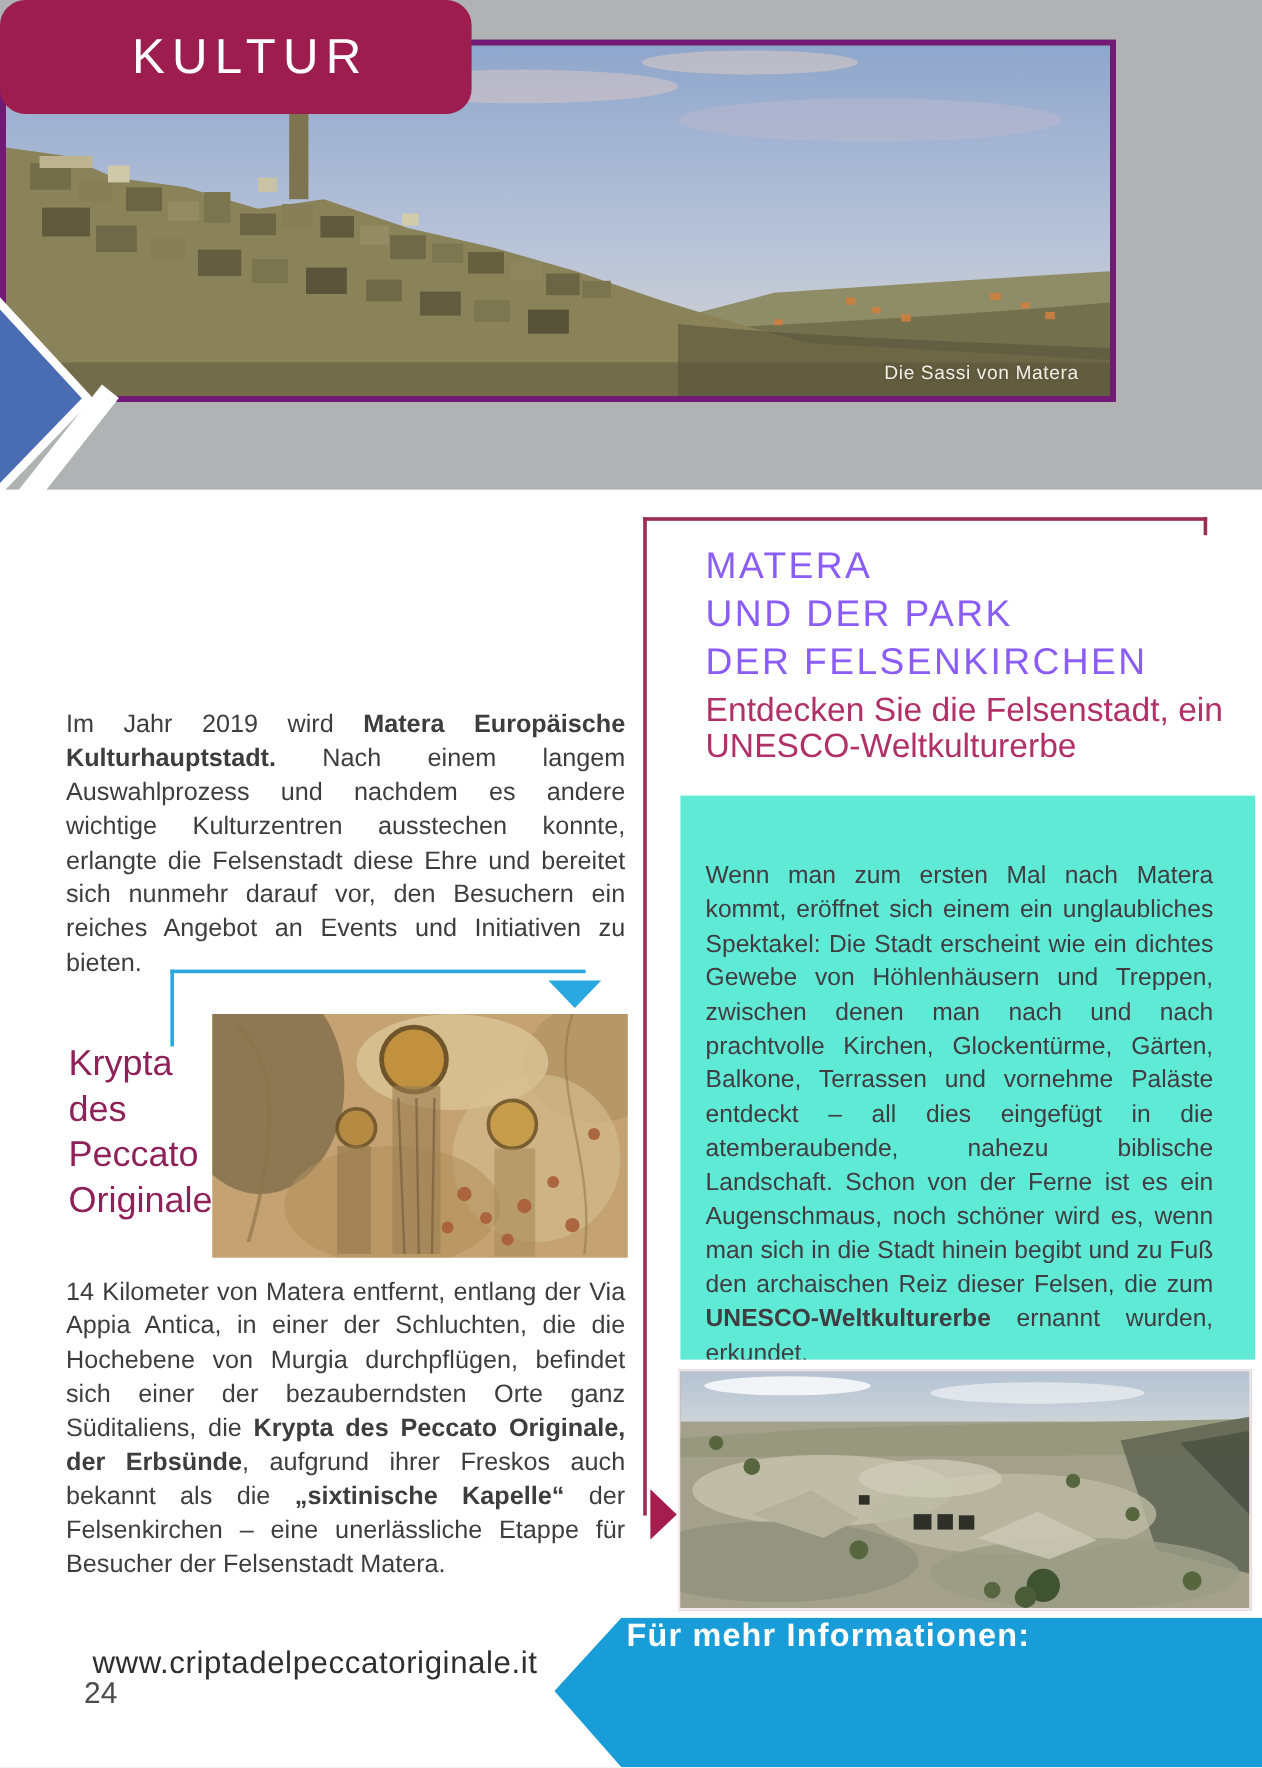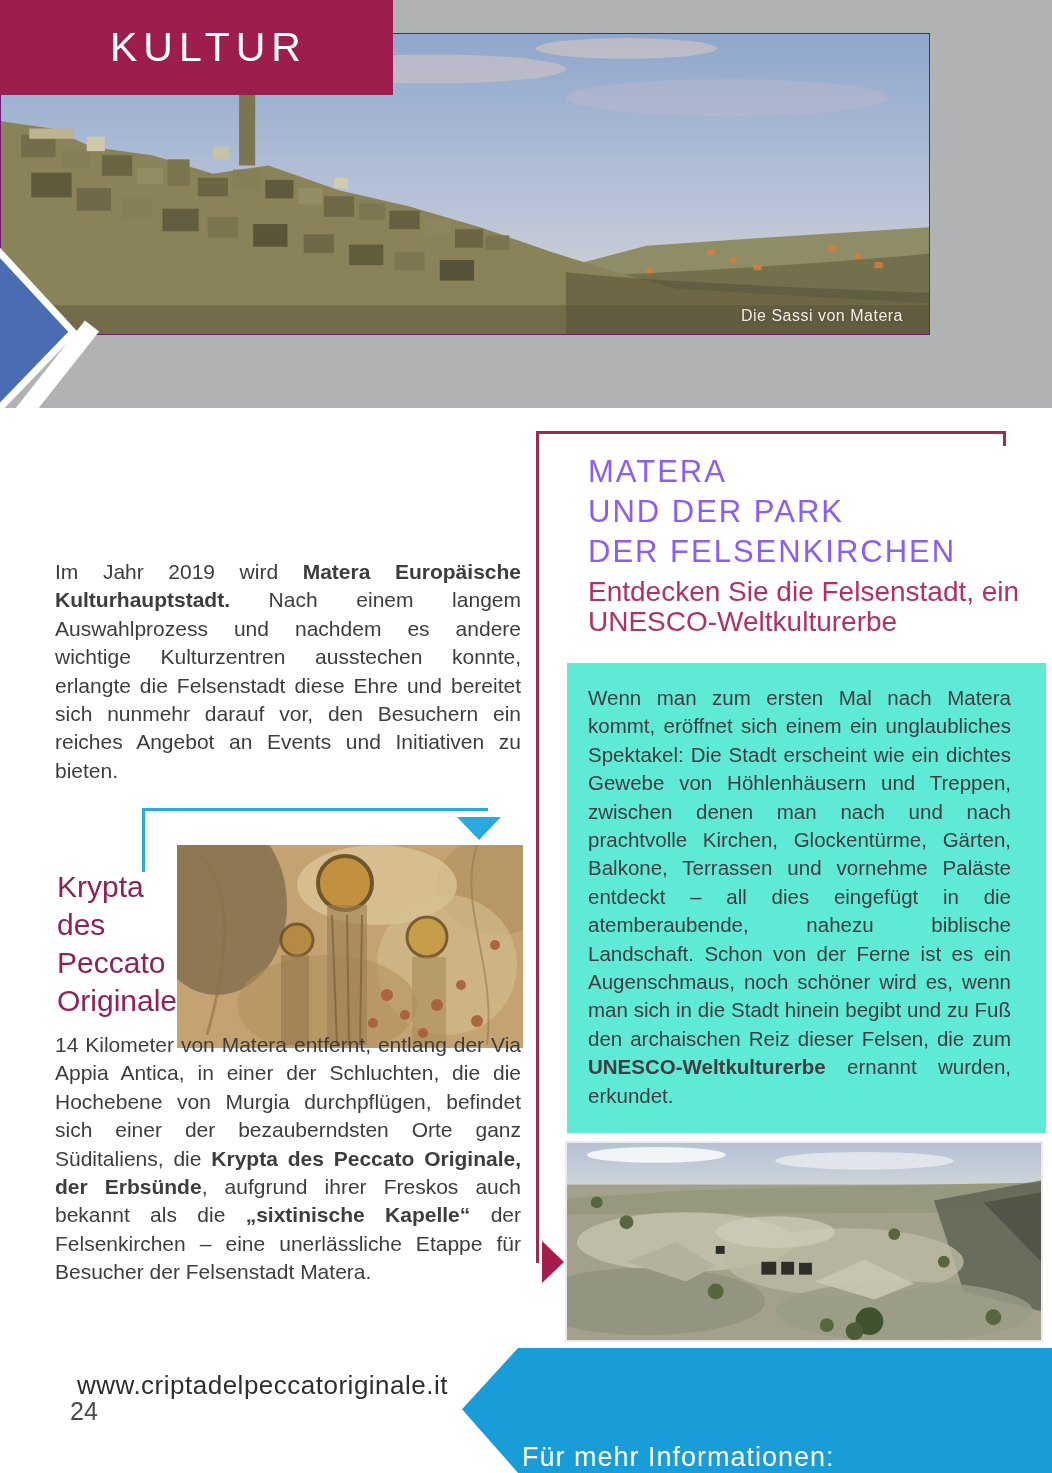--- a/index.html
+++ b/index.html
@@ -3,33 +3,33 @@
 <meta charset="utf-8">
 <style>
   html,body{margin:0;padding:0;background:#e8e8e8;}
   #page{position:relative;width:1052px;height:1473px;background:#ffffff;overflow:hidden;
         font-family:"Liberation Sans",sans-serif;margin:0 auto;}
   #page *{box-sizing:border-box;}
   .abs{position:absolute;}
 
   
   .gray-band{left:0;top:0;width:1052px;height:408px;background:#b1b2b4;}
-  .photo-frame{left:0;top:33px;width:930px;height:302px;border:1px solid #701a75;background:#9aa382;}
+  .photo-frame{left:0;top:33px;width:930px;height:302px;border:5px solid #701a75;background:#9aa382;}
   .photo-frame svg{display:block;width:100%;height:100%;}
   .photo-caption{right:26px;bottom:9px;color:#f2efe7;font-size:16px;letter-spacing:.5px;
                  text-shadow:0 0 3px rgba(60,60,40,.55);}
   .kultur-box{left:0;top:0;width:393px;height:95px;background:#9d1e4e;display:flex;
-              align-items:center;justify-content:center;}
+              align-items:center;justify-content:center;border-radius:21px;}
   .kultur-title{color:#ffffff;font-size:41px;font-weight:400;letter-spacing:6px;padding-left:24px;}
   .chevron-svg{left:0;top:238px;width:130px;height:210px;}
 
   
   .intro-heading{left:55px;top:464px;width:430px;color:#2aa9e0;font-size:27px;line-height:34px;
                  white-space:pre-line;}
-  .body-para{color:#3d3d3d;font-size:21px;line-height:28.4px;text-align:justify;}
+  .body-para{color:#3d3d3d;font-size:21px;line-height:28.4px;text-align:justify;margin-top:32px;}
   .intro-para{left:55px;top:558px;width:466px;}
   .blue-bracket-h{left:142px;top:808px;width:346px;height:3px;background:#2aa9e0;}
   .blue-bracket-v{left:142px;top:808px;width:3px;height:64px;background:#2aa9e0;}
   .blue-tri-down{left:457px;top:817px;width:0;height:0;border-left:22px solid transparent;
                  border-right:22px solid transparent;border-top:23px solid #2aa9e0;}
   .krypta-heading{left:57px;top:868px;width:140px;color:#8e2157;font-size:30px;line-height:38px;
                   white-space:pre-line;}
   .fresco-frame{left:177px;top:845px;width:346px;height:203px;background:#c4a271;}
   .fresco-frame svg{display:block;width:100%;height:100%;}
   .krypta-para{left:55px;top:1031px;width:466px;}
@@ -51,21 +51,21 @@
                 border:2px solid #f2e7ee;}
   .murgia-frame svg{display:block;width:100%;height:100%;}
 
   
   .footer-links{left:68px;top:1369px;width:380px;text-align:right;color:#2e2e2e;
                 font-size:26px;line-height:33px;letter-spacing:.5px;}
   .footer-links div{white-space:nowrap;}
   .page-number{left:46px;top:1397px;color:#4b4b4b;font-size:25px;margin-left:24px;}
   .info-banner{left:462px;top:1348px;width:590px;height:125px;background:#199dd9;
                clip-path:polygon(0 49%,9.5% 0,100% 0,100% 100%,9.5% 100%);
-               display:flex;align-items:flex-end;padding-left:60px;}
+               display:flex;align-items:flex-start;padding-left:60px;font-weight:bold;}
   .info-banner-label{color:#ffffff;font-size:27px;letter-spacing:1px;}
 
   .b{font-weight:bold;}
 </style>
 </head>
 <body>
 
 <div id="page">
 
   <div class="abs gray-band"></div>

